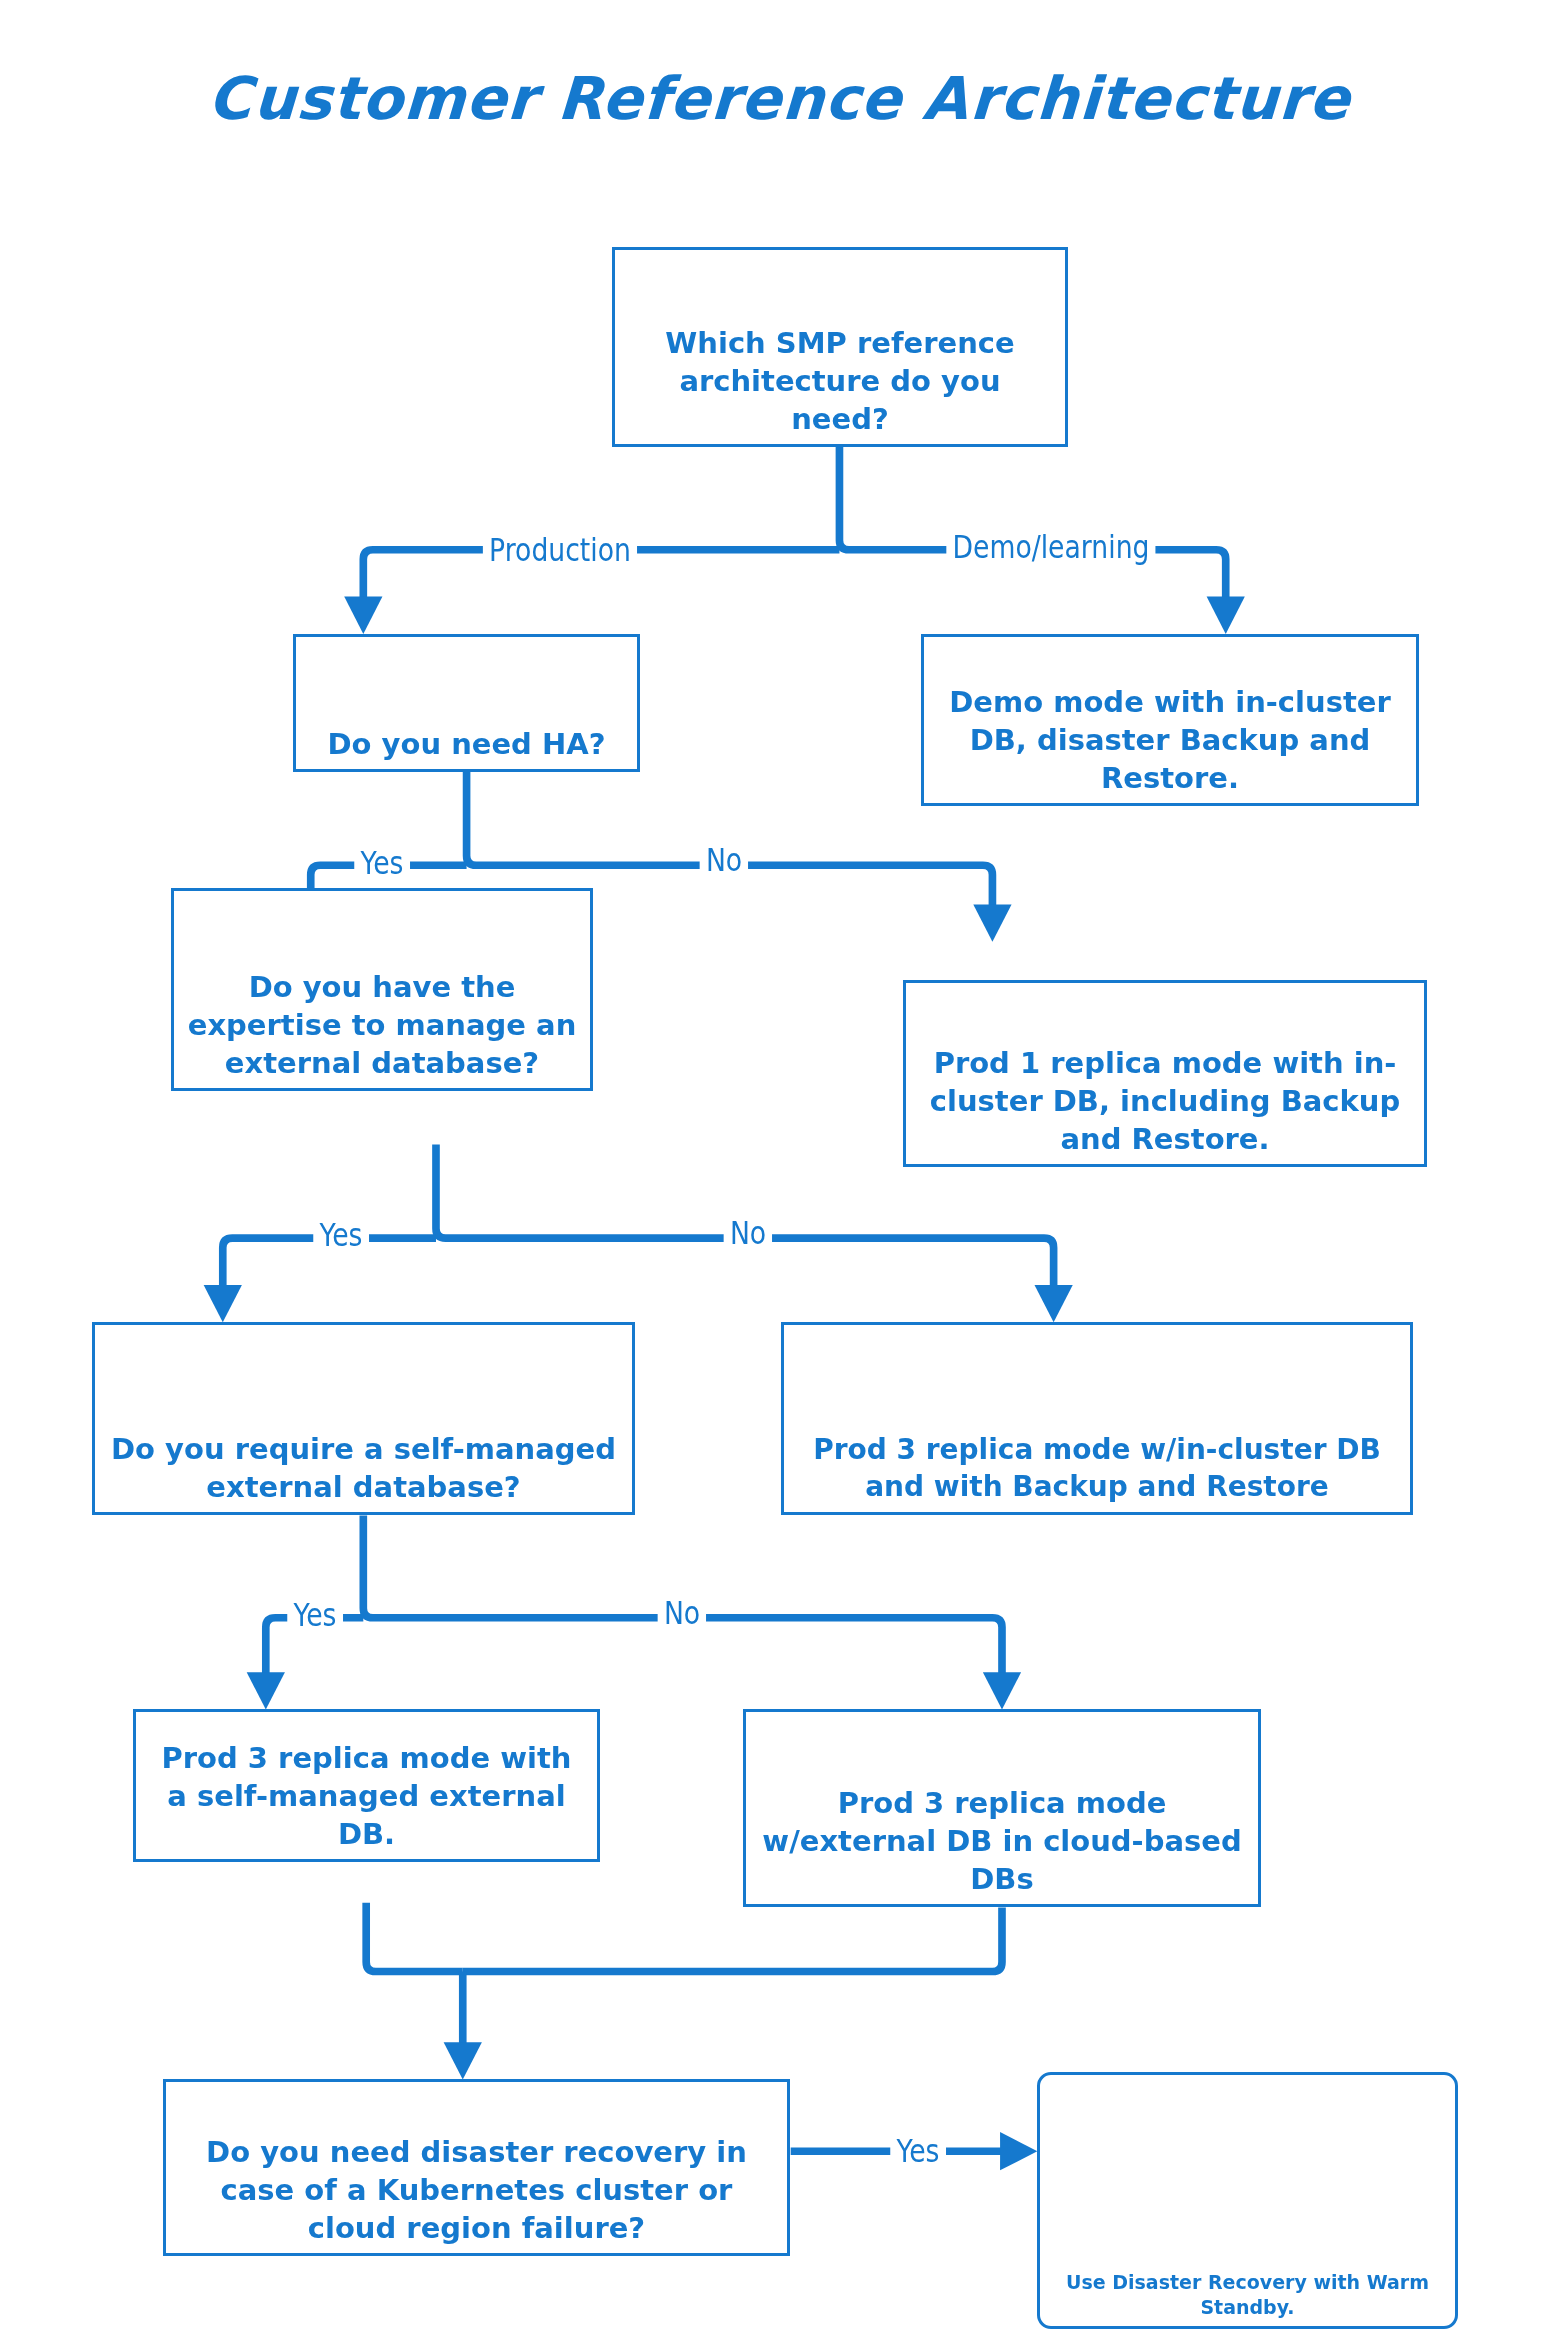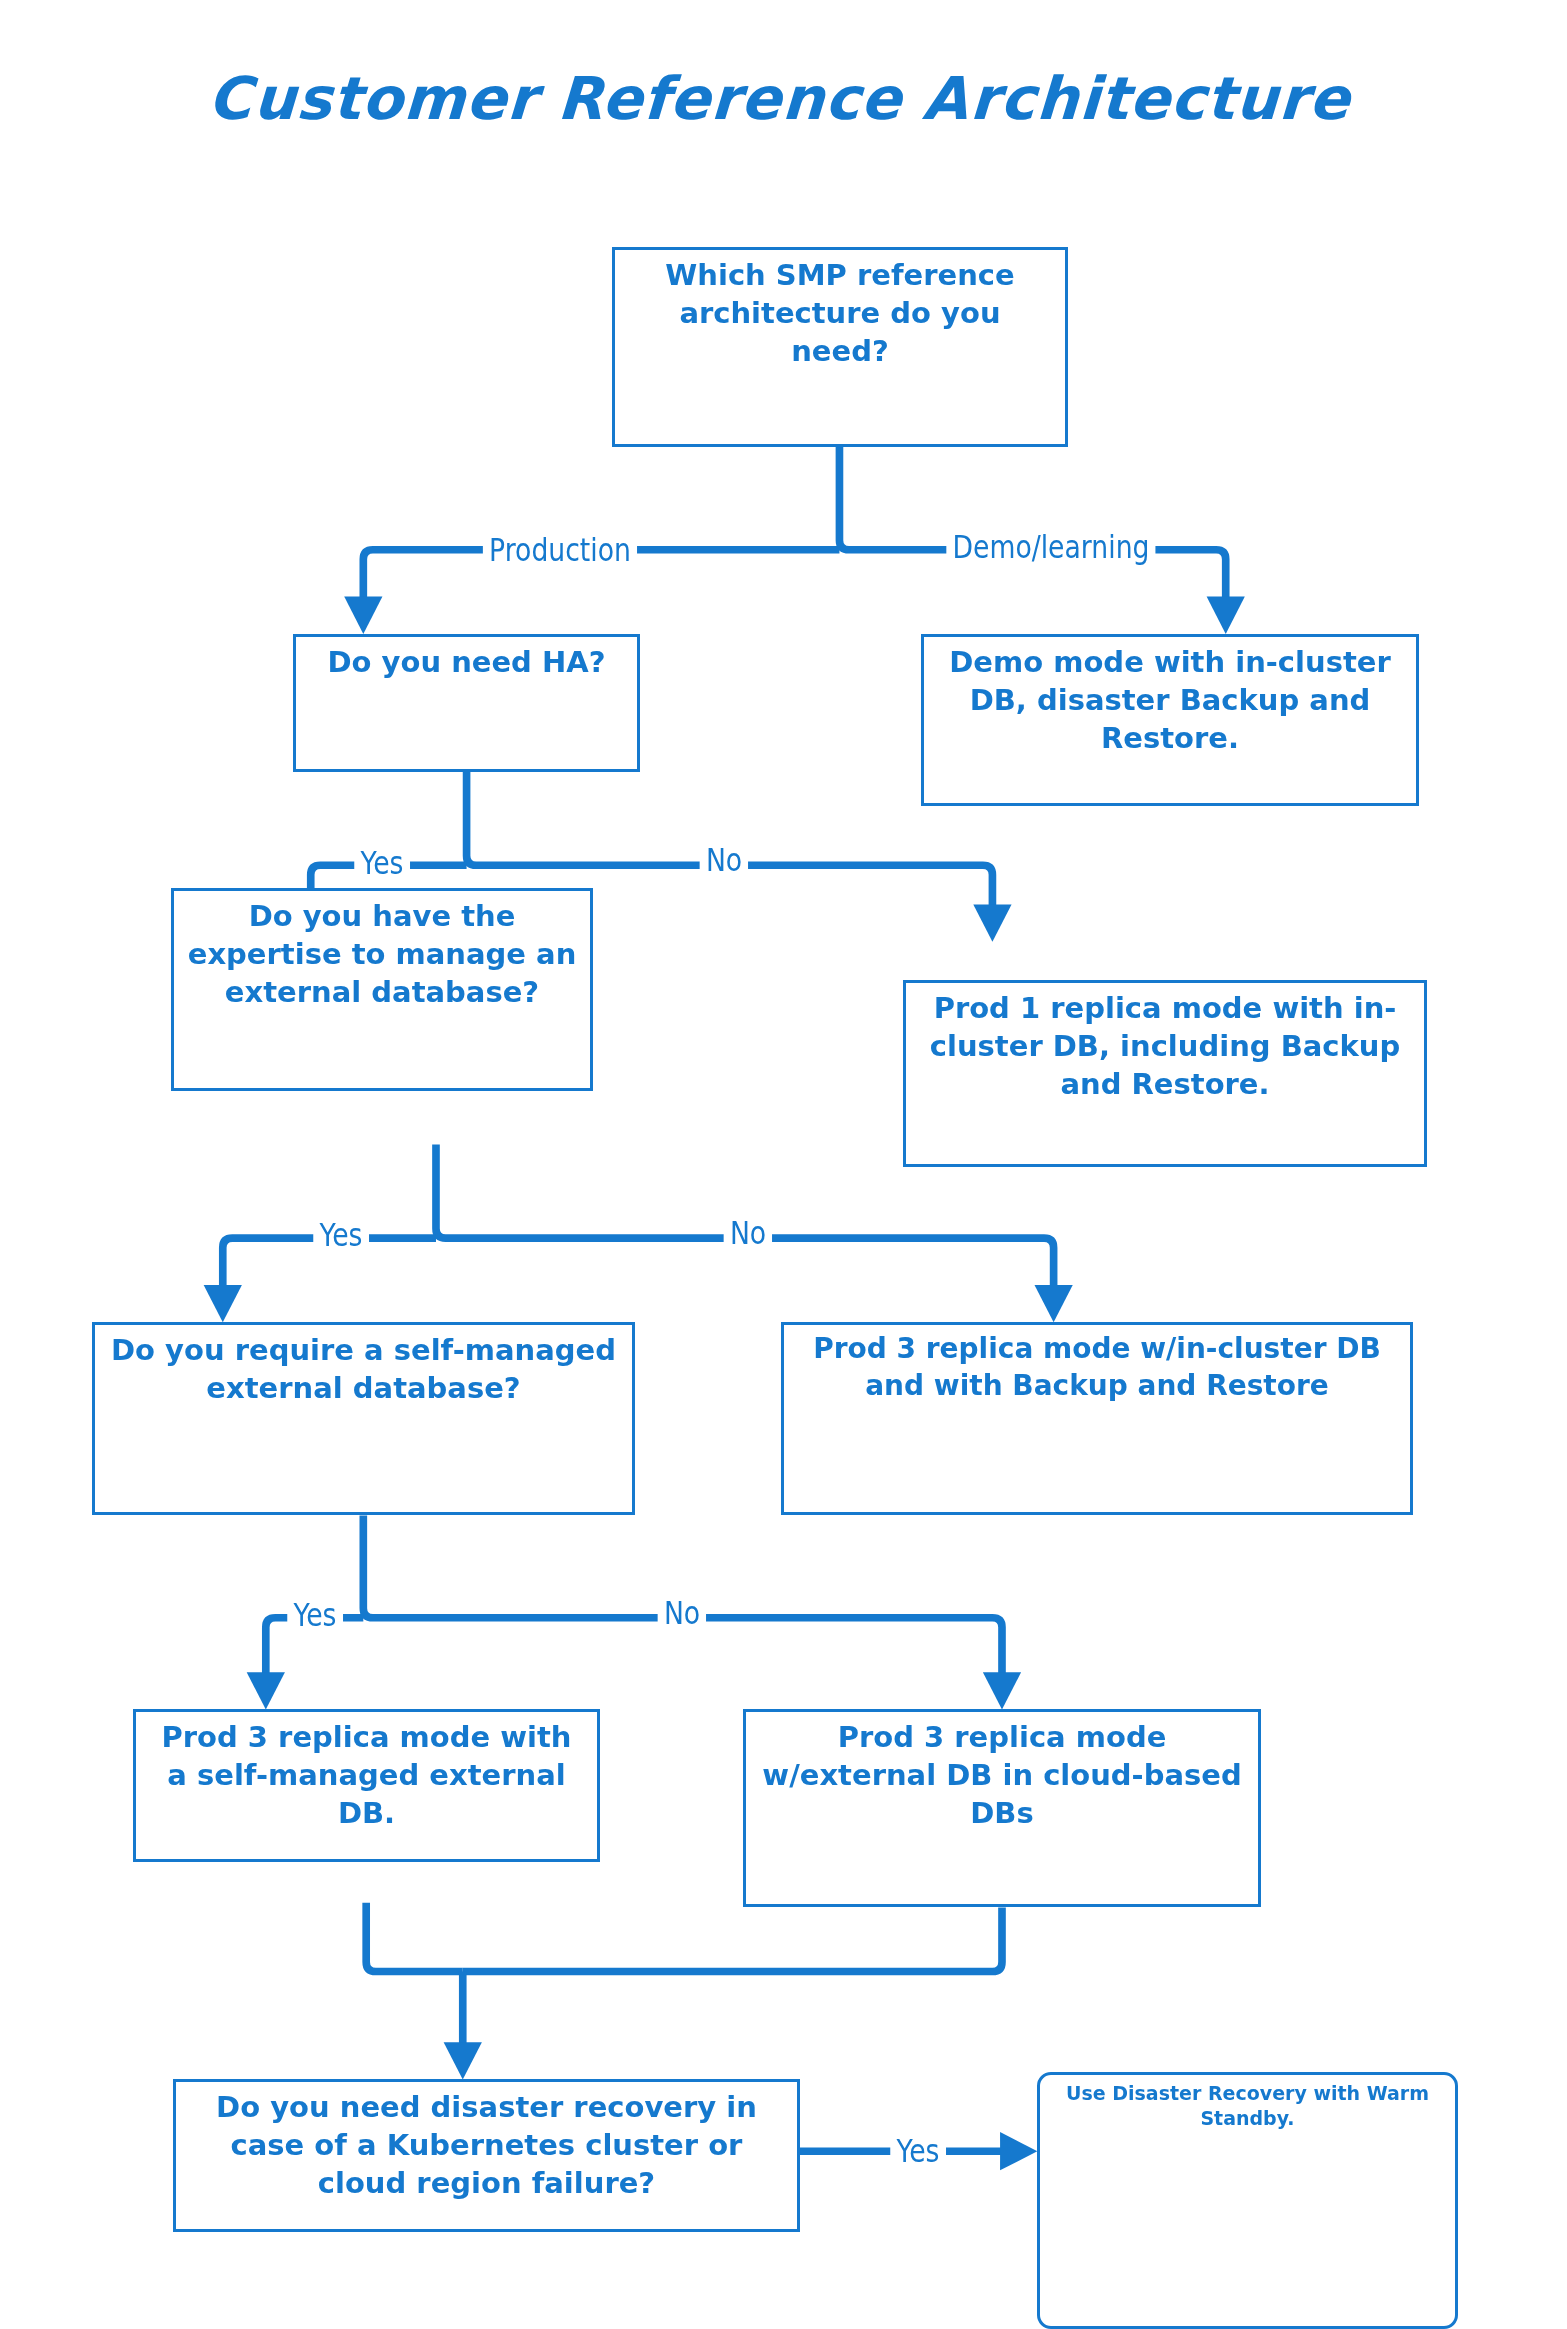--- a/index.html
+++ b/index.html
@@ -35,21 +35,21 @@
     line-height: 1;
     white-space: nowrap;
     transform: skewX(-6deg);
   }
   .node {
     position: absolute;
     box-sizing: border-box;
     border: 3.8px solid #1579ce;
     background: #ffffff;
     display: flex;
-    align-items: flex-start;
+    align-items: flex-end;
     justify-content: center;
     text-align: center;
     color: #1579ce;
     font-family: "DejaVu Sans", sans-serif;
     font-weight: bold;
     font-size: 29px;
     line-height: 1.32;
     padding: 5.7px 13.4px;
   }
   .node span {
@@ -148,21 +148,21 @@
 </div>
 
 <div class="node" style="left:133px; top:1709px; width:467px; height:153px; font-size:29px;">
   <span>Prod 3 replica mode with a self-managed external DB.</span>
 </div>
 
 <div class="node" style="left:743px; top:1709px; width:518px; height:198px; font-size:29px;">
   <span>Prod 3 replica mode w/external DB in cloud-based DBs</span>
 </div>
 
-<div class="node" style="left:173px; top:2079px; width:627px; height:153px; font-size:29px;">
+<div class="node" style="left:163px; top:2079px; width:627px; height:177px; font-size:29px;">
   <span>Do you need disaster recovery in case of a Kubernetes cluster or cloud region failure?</span>
 </div>
 
 <div class="node" style="left:1037px; top:2072px; width:421px; height:257px; font-size:19px;border-radius:14px;">
   <span>Use Disaster Recovery with Warm Standby.</span>
 </div>
 
 <div class="edge-label" style="left:560px; top:550px;">Production</div>
 <div class="edge-label" style="left:1051px; top:547px;">Demo/learning</div>
 

